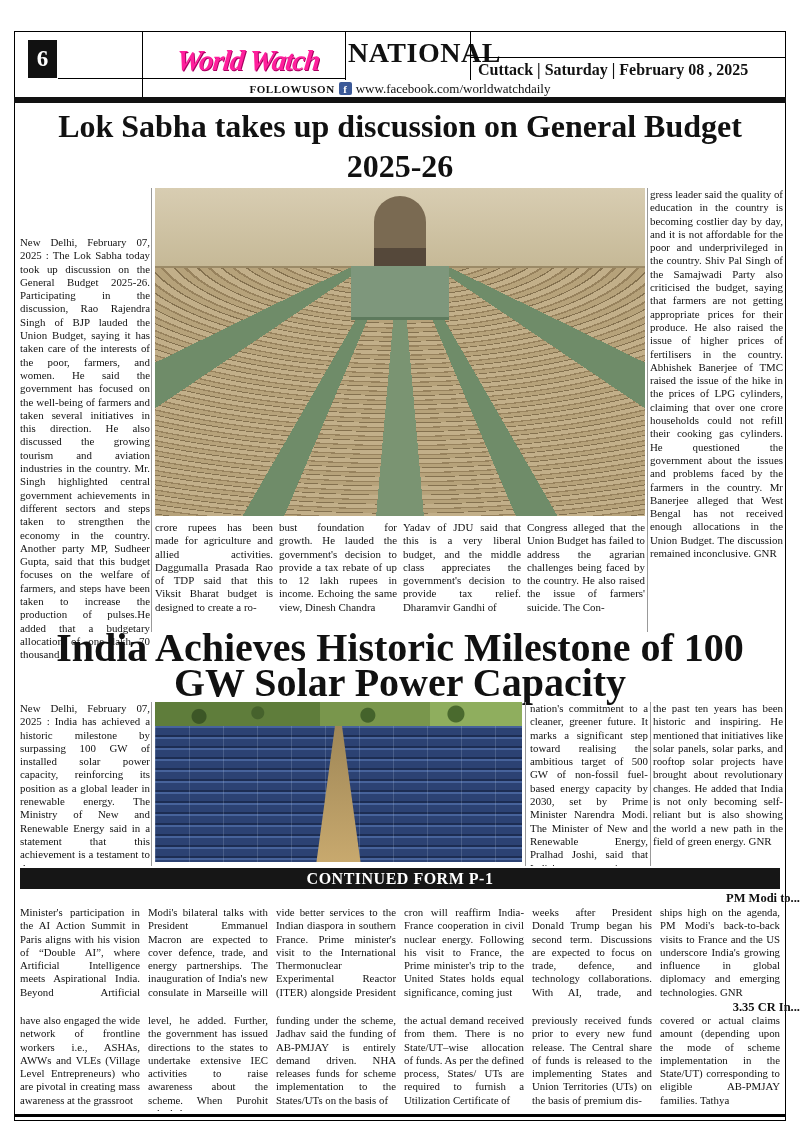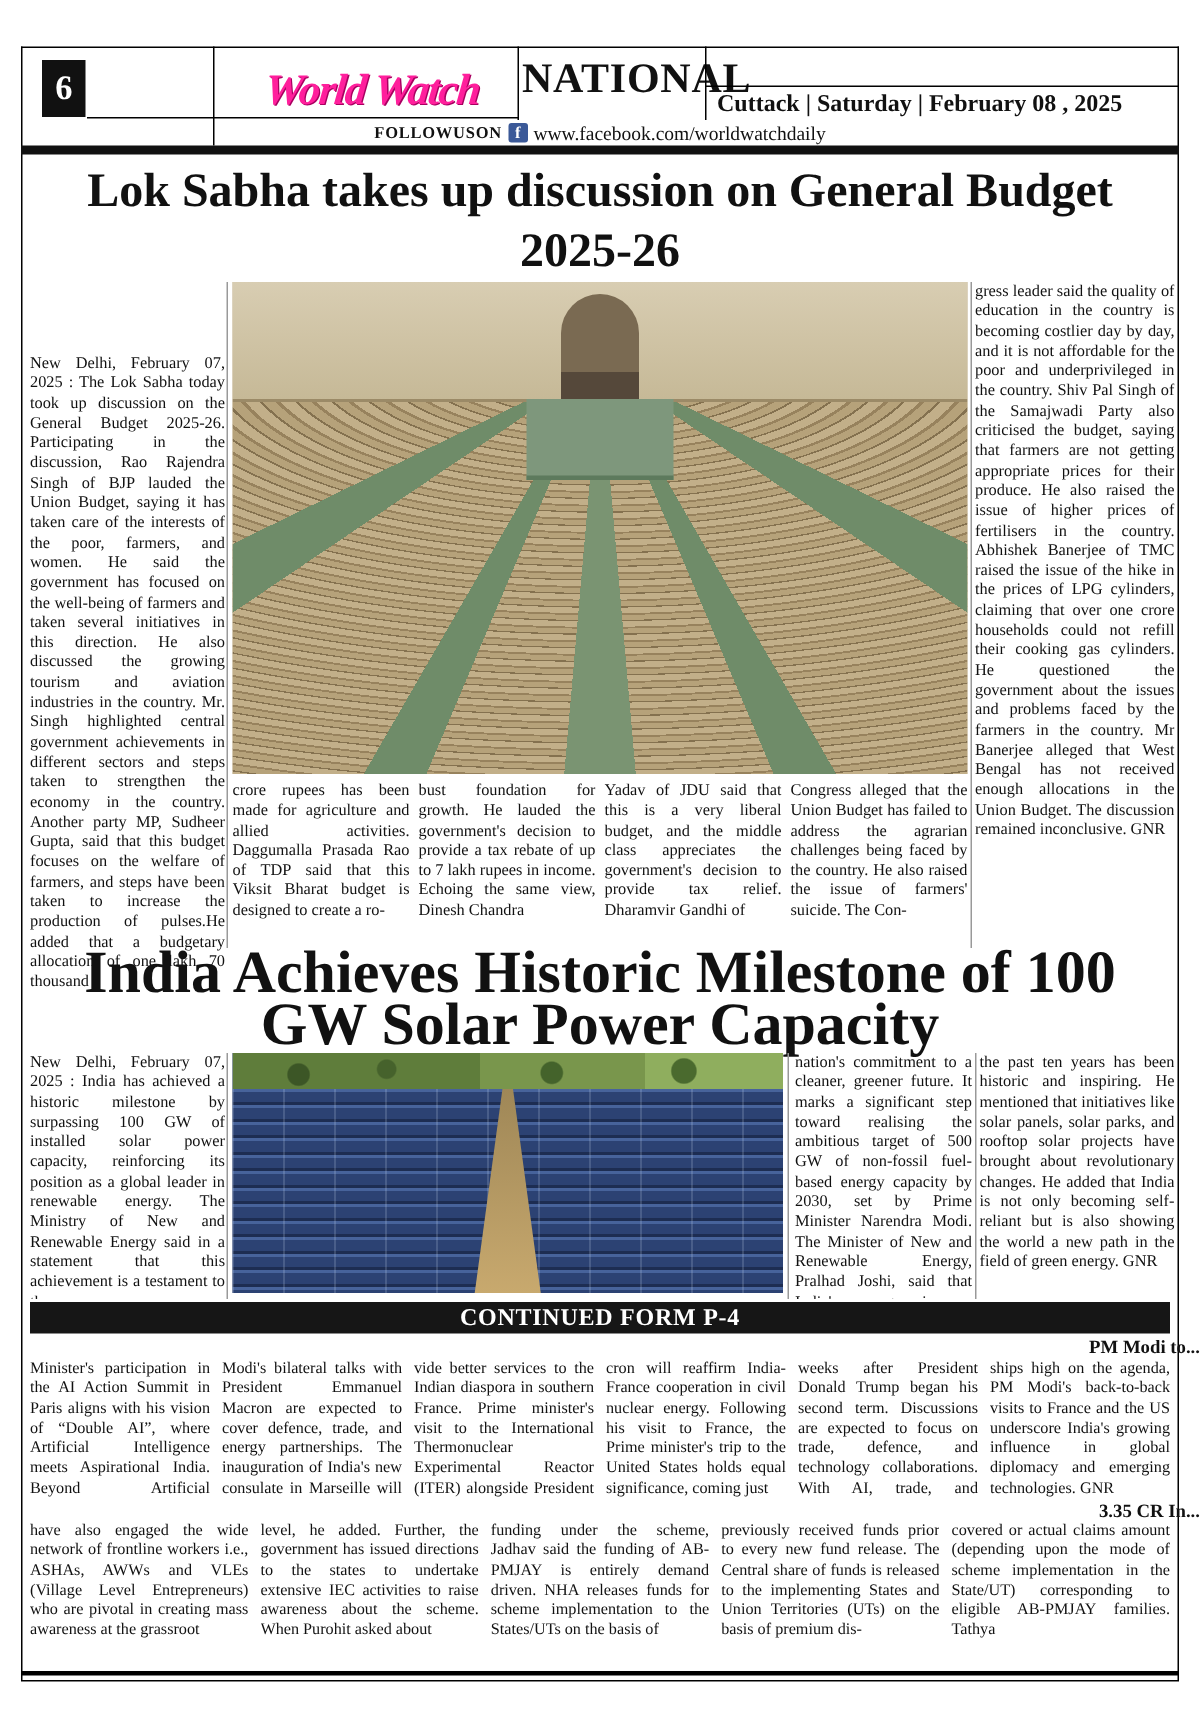--- a/index.html
+++ b/index.html
@@ -146,21 +146,21 @@
   <div class="hairline-v light a1-rule-l"></div>
 
   <div class="photo1">
     <div class="p1-floor"></div>
     <div class="p1-wall"></div>
     <div class="p1-arch"></div>
     <div class="p1-well"></div>
   </div>
 
   <div class="coltext a1-u1">crore rupees has been made for agriculture and allied activities. Daggumalla Prasada Rao of TDP said that this Viksit Bharat budget is designed to create a ro-</div>
-  <div class="coltext a1-u2">bust foundation for growth. He lauded the government's decision to provide a tax rebate of up to 7 lakh rupees in income. Echoing the same view, Dinesh Chandra</div>
+  <div class="coltext a1-u2">bust foundation for growth. He lauded the government's decision to provide a tax rebate of up to 12 lakh rupees in income. Echoing the same view, Dinesh Chandra</div>
   <div class="coltext a1-u3">Yadav of JDU said that this is a very liberal budget, and the middle class appreciates the government's decision to provide tax relief. Dharamvir Gandhi of</div>
   <div class="coltext a1-u4">Congress alleged that the Union Budget has failed to address the agrarian challenges being faced by the country. He also raised the issue of farmers' suicide. The Con-</div>
 
   <div class="hairline-v light a1-rule-r"></div>
   <div class="coltext a1-right">gress leader said the quality of education in the country is becoming costlier day by day, and it is not affordable for the poor and underprivileged in the country. Shiv Pal Singh of the Samajwadi Party also criticised the budget, saying that farmers are not getting appropriate prices for their produce. He also raised the issue of higher prices of fertilisers in the country. Abhishek Banerjee of TMC raised the issue of the hike in the prices of LPG cylinders, claiming that over one crore households could not refill their cooking gas cylinders. He questioned the government about the issues and problems faced by the farmers in the country. Mr Banerjee alleged that West Bengal has not received enough allocations in the Union Budget. The discussion remained inconclusive. GNR</div>
 
   <h1 class="headline2">India Achieves Historic Milestone of 100 GW Solar Power Capacity</h1>
 
   <div class="coltext a2-left">New Delhi, February 07, 2025 :  India has achieved a historic milestone by surpassing 100 GW of installed solar power capacity, reinforcing its position as a global leader in renewable energy. The Ministry of New and Renewable Energy said in a statement that this achievement is a testament to the</div>
   <div class="hairline-v light a2-rule-l"></div>
@@ -169,34 +169,35 @@
     <div class="p2-panels"></div>
     <div class="p2-path"></div>
     <div class="p2-top"></div>
   </div>
 
   <div class="hairline-v light a2-rule-m"></div>
   <div class="coltext a2-mid">nation's commitment to a cleaner, greener future. It marks a significant step toward realising the ambitious target of 500 GW of non-fossil fuel-based energy capacity by 2030, set by Prime Minister Narendra Modi. The Minister of New and Renewable Energy, Pralhad Joshi, said that India's energy journey over</div>
   <div class="hairline-v light a2-rule-r"></div>
   <div class="coltext a2-right">the past ten years has been historic and inspiring. He mentioned that initiatives like solar panels, solar parks, and rooftop solar projects have brought about revolutionary changes. He added that India is not only becoming self-reliant but is also showing the world a new path in the field of green energy. GNR</div>
 
-  <div class="banner">CONTINUED FORM P-4</div>
+  <div class="banner">CONTINUED FORM P-1</div>
 
   <div class="sub-title pm-title">PM Modi to...</div>
   <div class="bottom-row row1">
     <div class="bottom-col">Minister's participation in the AI Action Summit in Paris aligns with his vision of “Double AI”, where Artificial Intelligence meets Aspirational India. Beyond Artificial intelligence, PM</div>
     <div class="bottom-col">Modi's bilateral talks with President Emmanuel Macron are expected to cover defence, trade, and energy partnerships. The inauguration of India's new consulate in Marseille will pro-</div>
     <div class="bottom-col">vide better services to the Indian diaspora in southern France. Prime minister's visit to the International Thermonuclear Experimental Reactor (ITER) alongside President Ma-</div>
     <div class="bottom-col">cron will reaffirm India-France cooperation in civil nuclear energy. Following his visit to France, the Prime minister's trip to the United States holds equal significance, coming just</div>
     <div class="bottom-col">weeks after President Donald Trump began his second term. Discussions are expected to focus on trade, defence, and technology collaborations. With AI, trade, and strategic partner-</div>
     <div class="bottom-col">ships high on the agenda, PM Modi's back-to-back visits to France and the US underscore India's growing influence in global diplomacy and emerging technologies. GNR</div>
   </div>
 
   <div class="sub-title cr-title">3.35 CR In...</div>
   <div class="bottom-row row2">
     <div class="bottom-col">have also engaged the wide network of frontline workers i.e., ASHAs, AWWs and VLEs (Village Level Entrepreneurs) who are pivotal in creating mass awareness at the grassroot</div>
     <div class="bottom-col">level, he added. Further, the government has issued directions to the states to undertake extensive IEC activities to raise awareness about the scheme. When Purohit asked about</div>
     <div class="bottom-col">funding under the scheme, Jadhav said the funding of AB-PMJAY is entirely demand driven. NHA releases funds for scheme implementation to the States/UTs on the basis of</div>
+    <div class="bottom-col">the actual demand received from them. There is no State/UT–wise allocation of funds. As per the defined process, States/ UTs are required to furnish a Utilization Certificate of</div>
     <div class="bottom-col">previously received funds prior to every new fund release. The Central share of funds is released to the implementing States and Union Territories (UTs) on the basis of premium dis-</div>
     <div class="bottom-col">covered or actual claims amount (depending upon the mode of scheme implementation in the State/UT) corresponding to eligible AB-PMJAY families. Tathya</div>
   </div>
 
 </div>
 
 </body></html>

